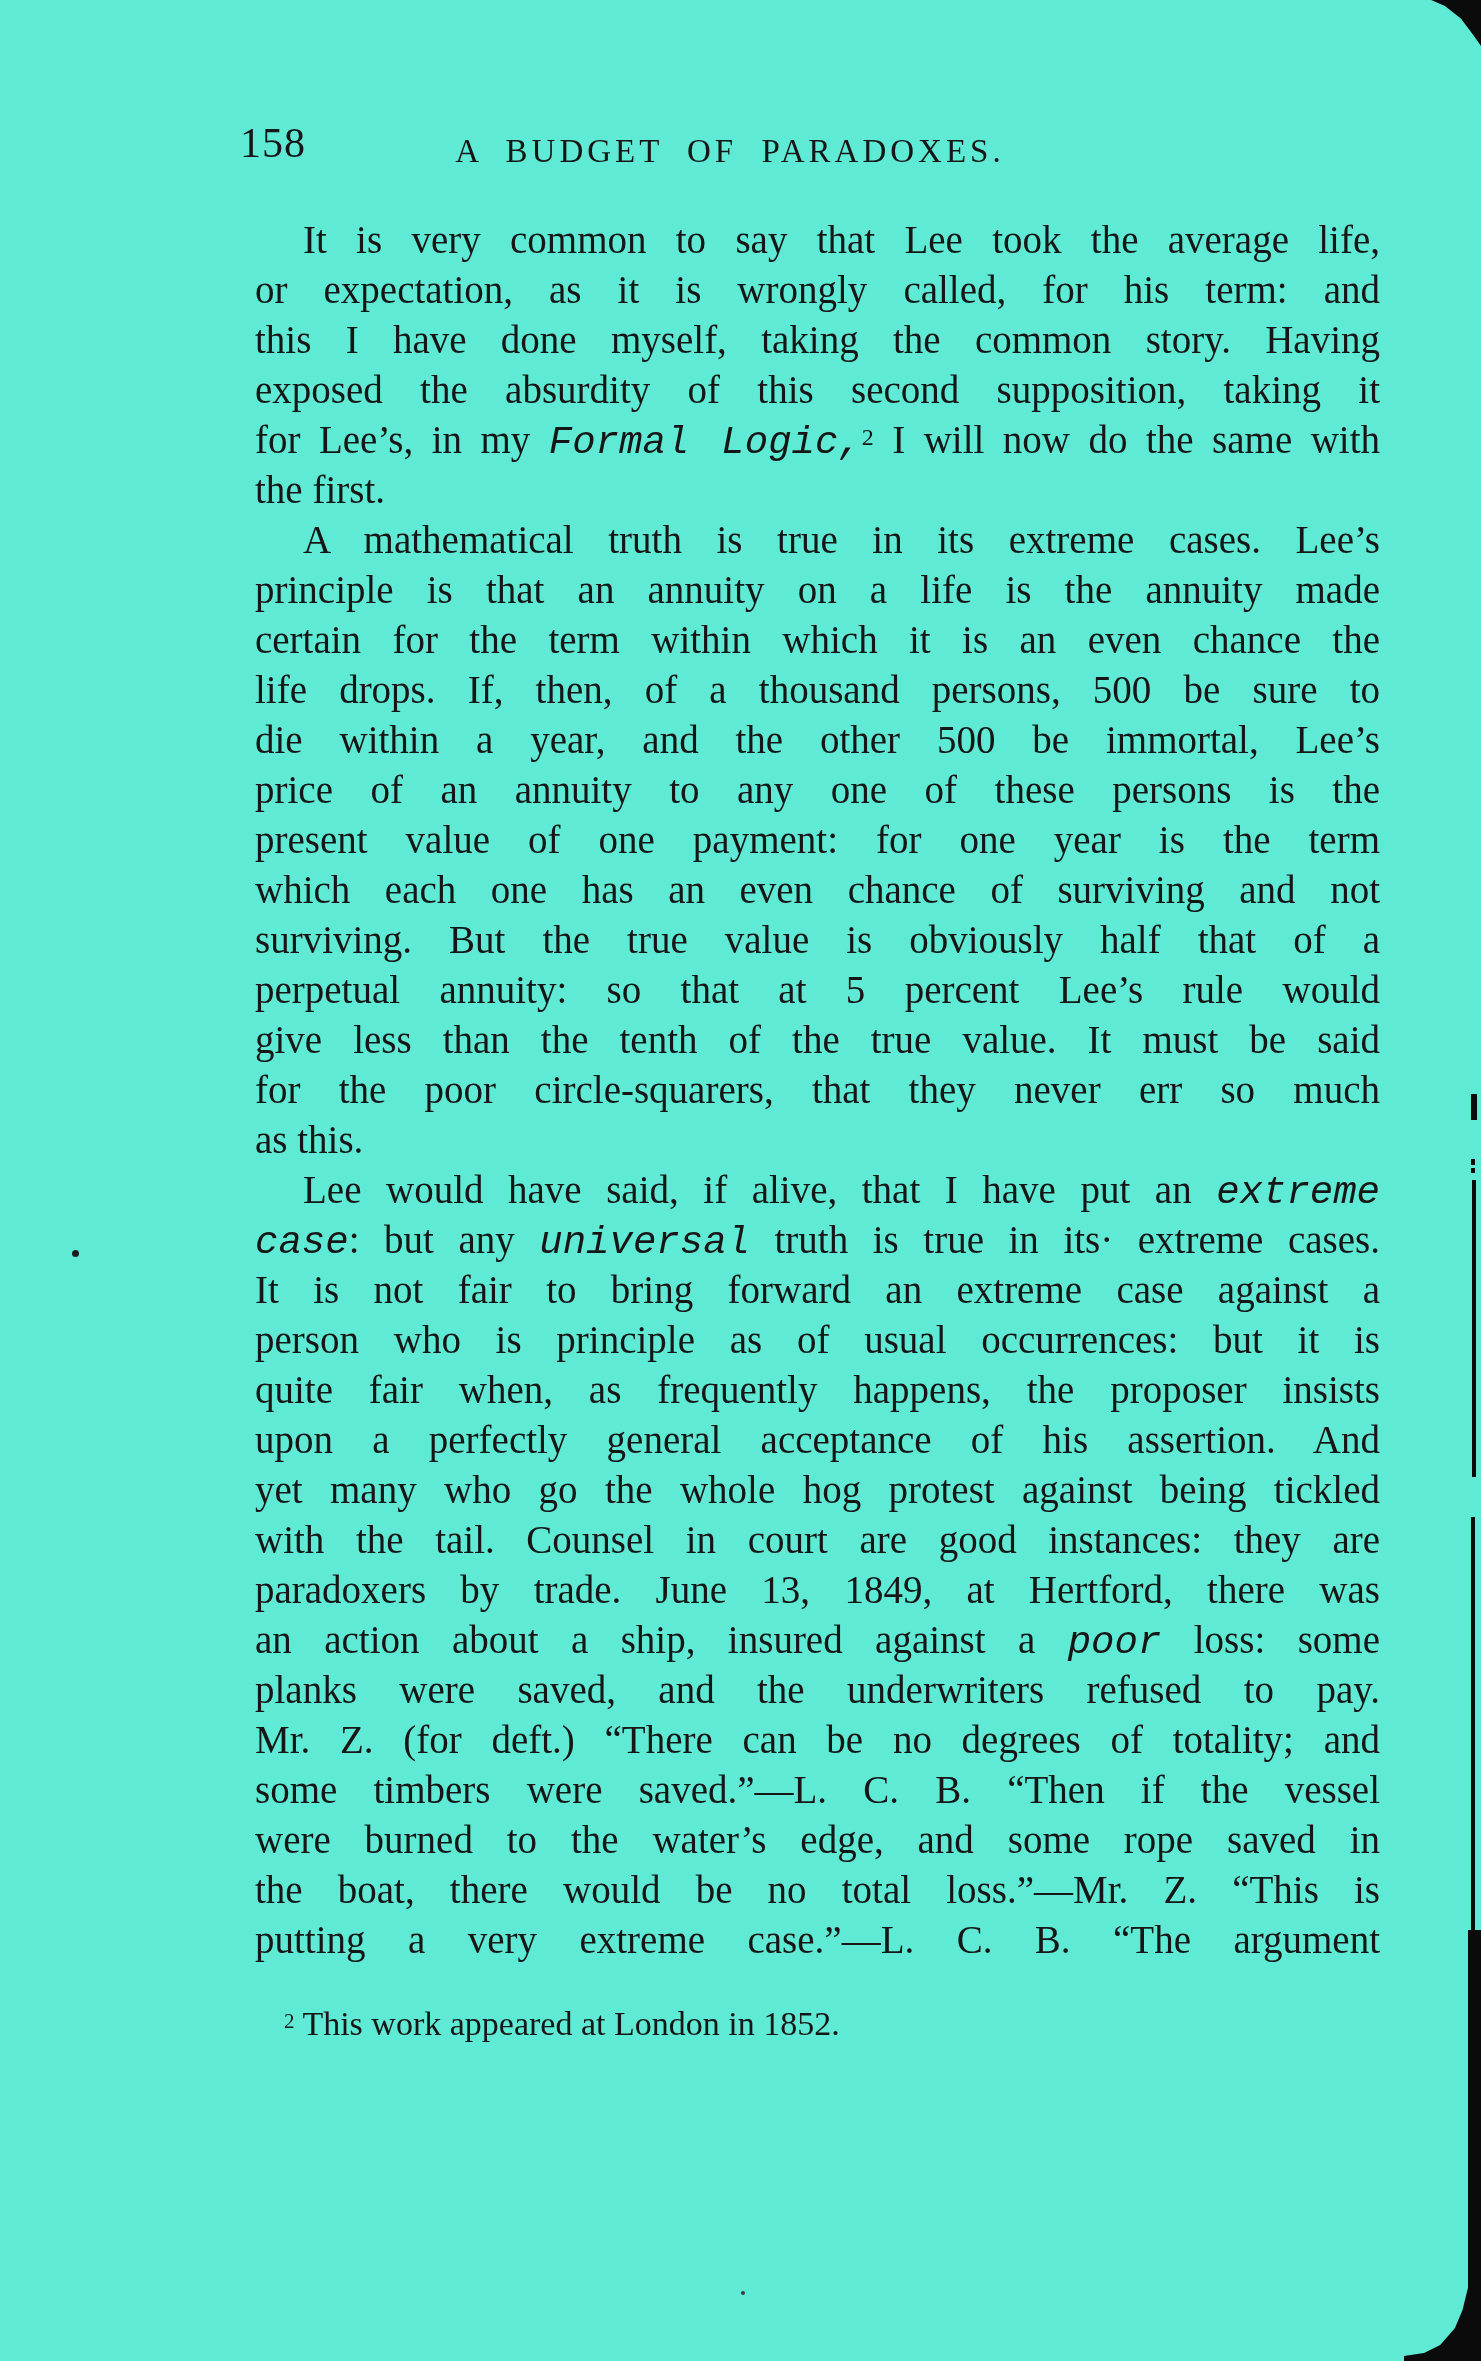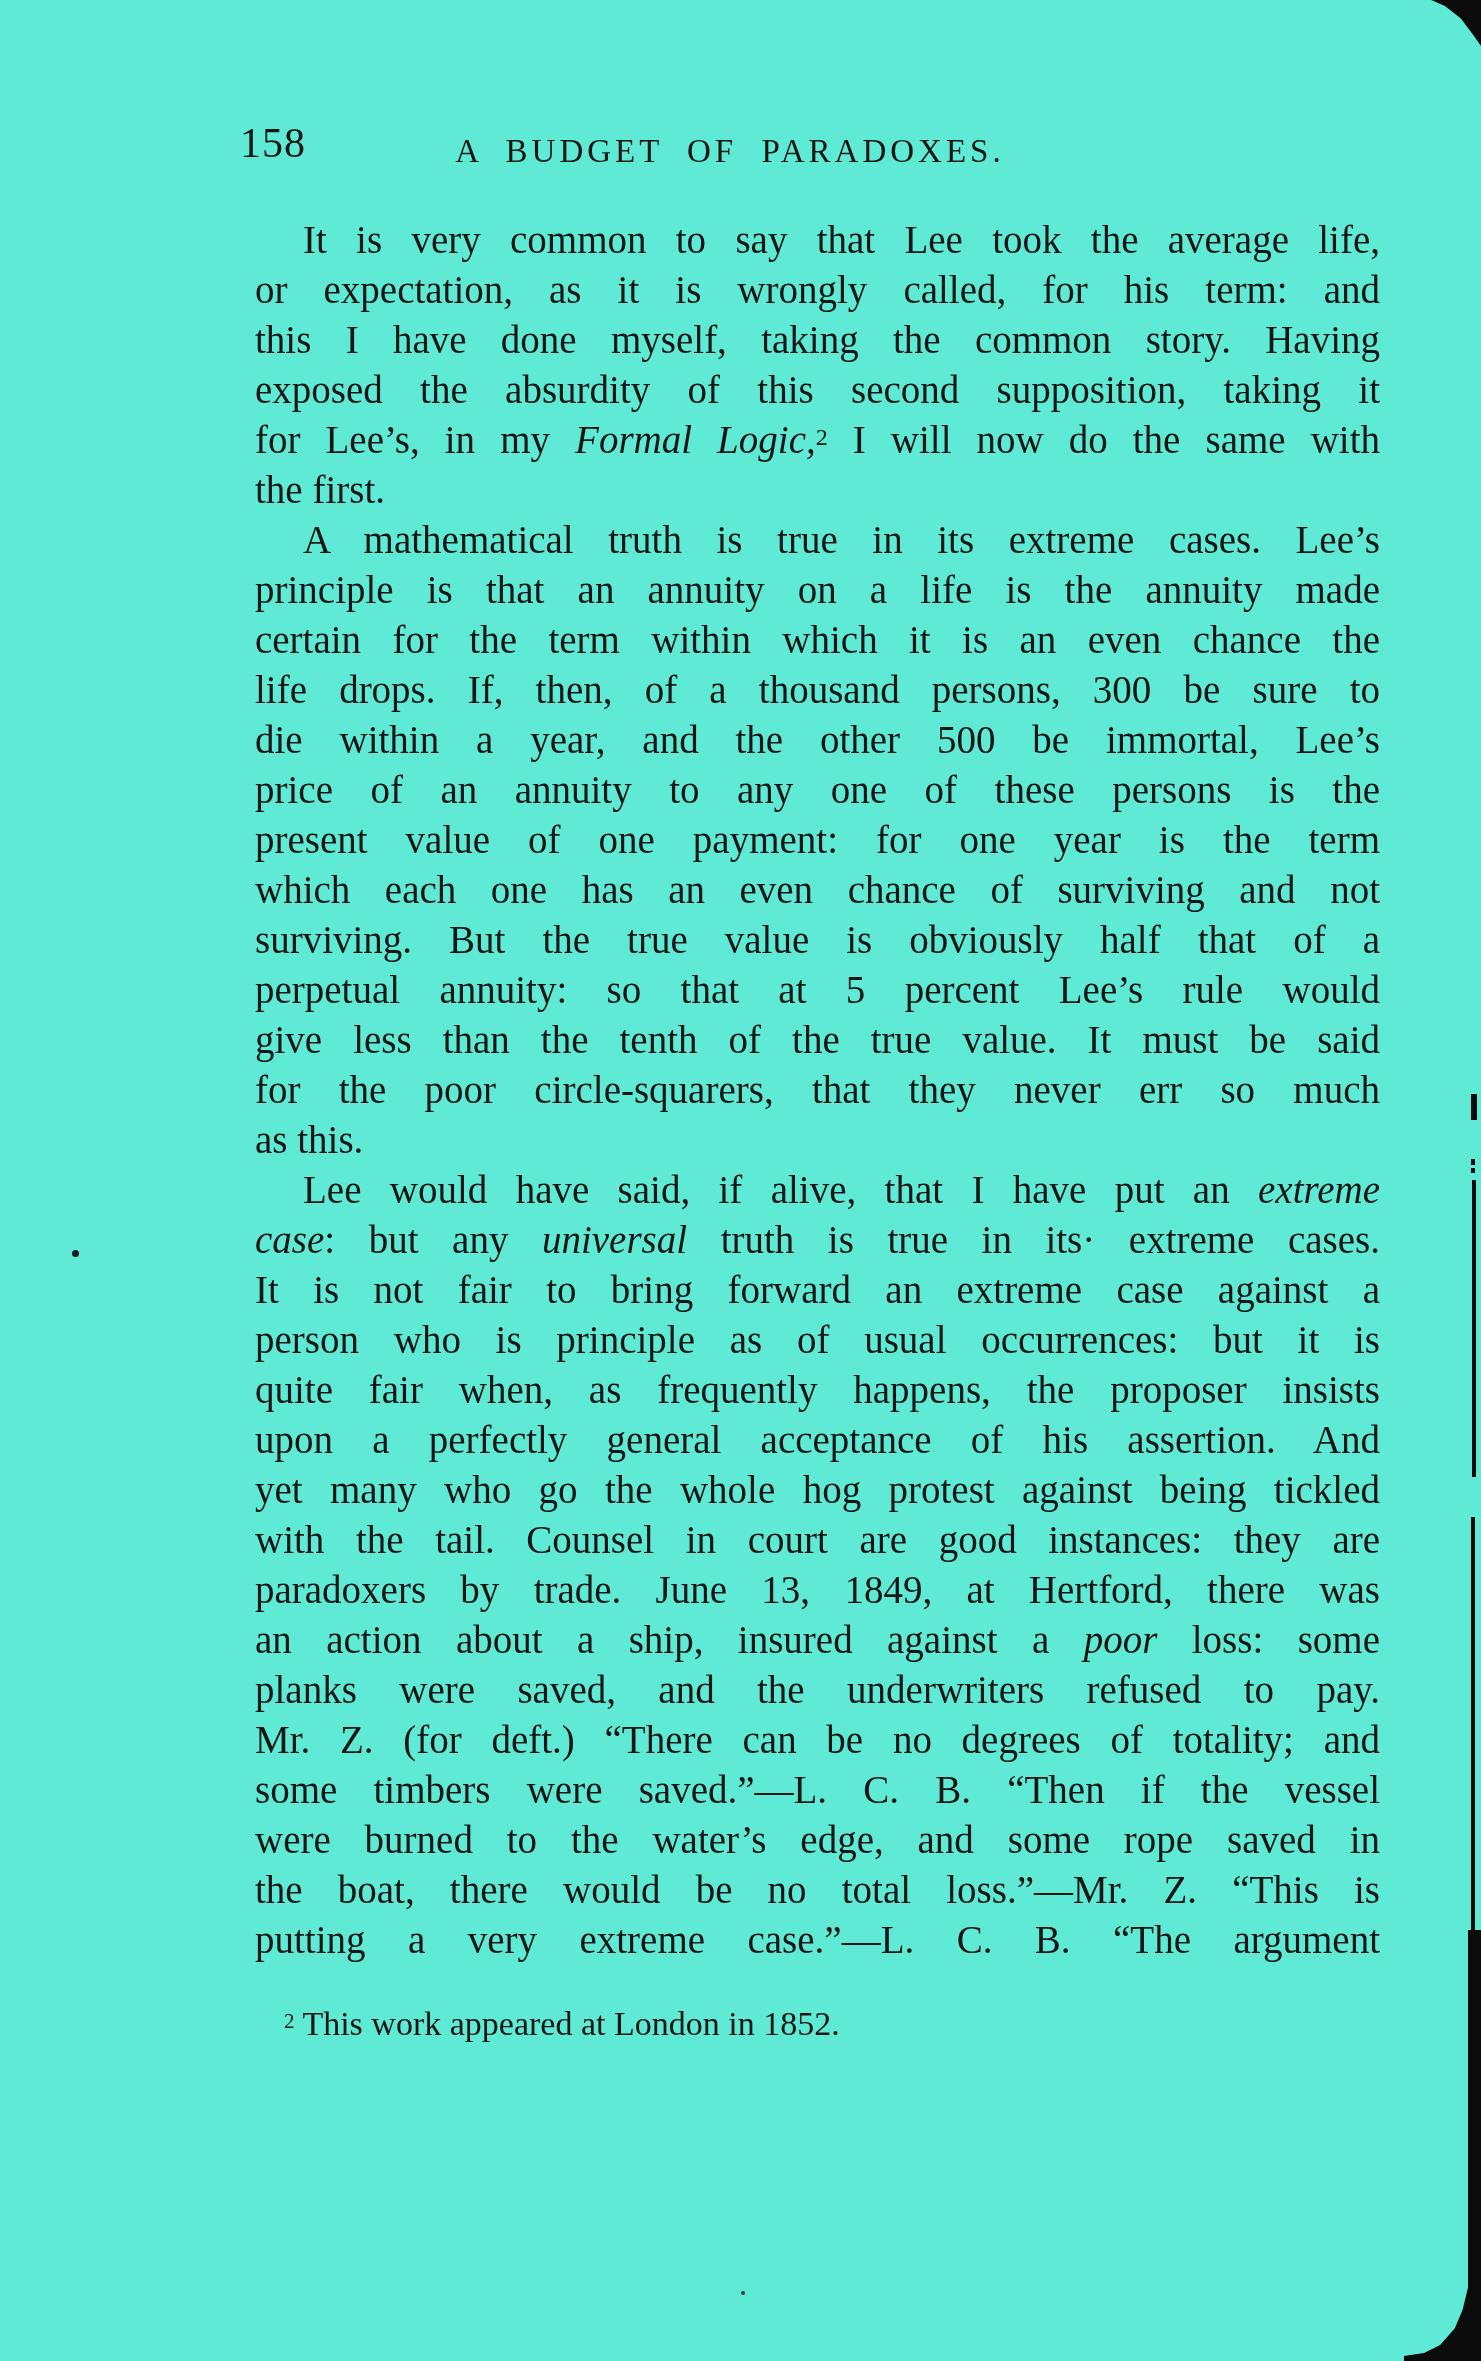--- a/index.html
+++ b/index.html
@@ -27,21 +27,21 @@
     position: absolute; left: 255px; top: 215px; width: 1125px;
     font-size: 39px; line-height: 50px;
   }
   .line {
     height: 50px;
     text-align: justify;
     text-align-last: justify;
   }
   .line.noj { text-align-last: left; }
   .line.indent { text-indent: 48px; }
-  .it { font-style: italic; }
+  .it { font-style: italic; font-family: Liberation Mono, monospace; }
   sup {
     font-size: 24px; line-height: 0;
     position: relative; top: -0.35em; vertical-align: baseline;
   }
 
   .footnote {
     position: absolute; left: 284px; top: 2002px; width: 1090px;
     font-size: 34px; line-height: 44px;
   }
   .footnote sup { font-size: 21px; }
@@ -82,21 +82,21 @@
   <div class="body-text">
       <div class="line indent"><span>It is very common to say that Lee took the average life,</span></div>
       <div class="line"><span>or expectation, as it is wrongly called, for his term: and</span></div>
       <div class="line"><span>this I have done myself, taking the common story. Having</span></div>
       <div class="line"><span>exposed the absurdity of this second supposition, taking it</span></div>
       <div class="line"><span>for Lee’s, in my </span><span class="it">Formal Logic,</span><sup>2</sup><span> I will now do the same with</span></div>
       <div class="line noj"><span>the first.</span></div>
       <div class="line indent"><span>A mathematical truth is true in its extreme cases. Lee’s</span></div>
       <div class="line"><span>principle is that an annuity on a life is the annuity made</span></div>
       <div class="line"><span>certain for the term within which it is an even chance the</span></div>
-      <div class="line"><span>life drops. If, then, of a thousand persons, 300 be sure to</span></div>
+      <div class="line"><span>life drops. If, then, of a thousand persons, 500 be sure to</span></div>
       <div class="line"><span>die within a year, and the other 500 be immortal, Lee’s</span></div>
       <div class="line"><span>price of an annuity to any one of these persons is the</span></div>
       <div class="line"><span>present value of one payment: for one year is the term</span></div>
       <div class="line"><span>which each one has an even chance of surviving and not</span></div>
       <div class="line"><span>surviving. But the true value is obviously half that of a</span></div>
       <div class="line"><span>perpetual annuity: so that at 5 percent Lee’s rule would</span></div>
       <div class="line"><span>give less than the tenth of the true value. It must be said</span></div>
       <div class="line"><span>for the poor circle-squarers, that they never err so much</span></div>
       <div class="line noj"><span>as this.</span></div>
       <div class="line indent"><span>Lee would have said, if alive, that I have put an </span><span class="it">extreme</span></div>

